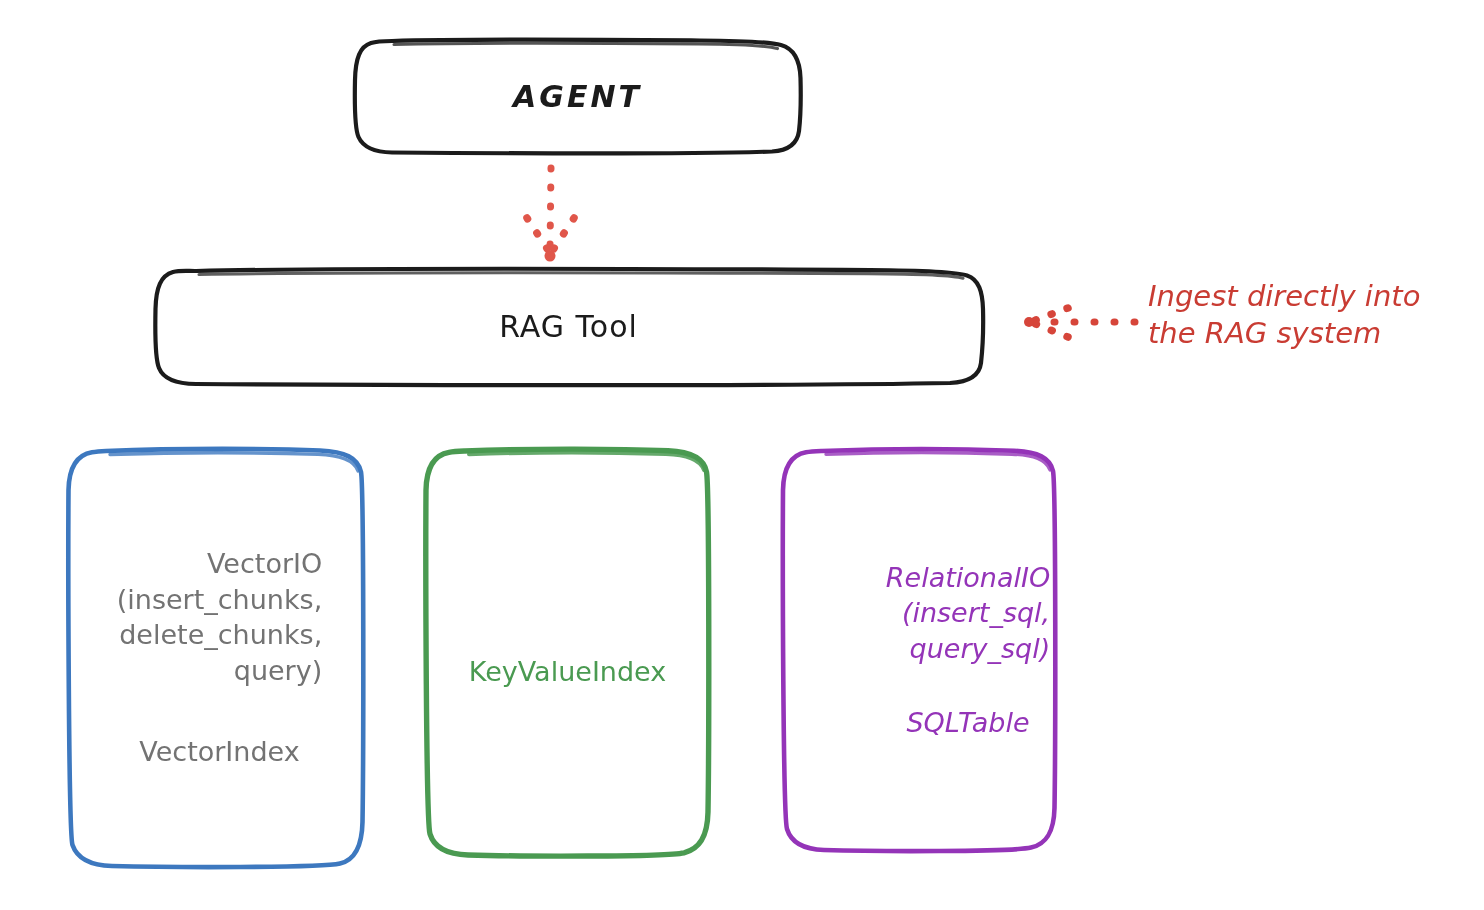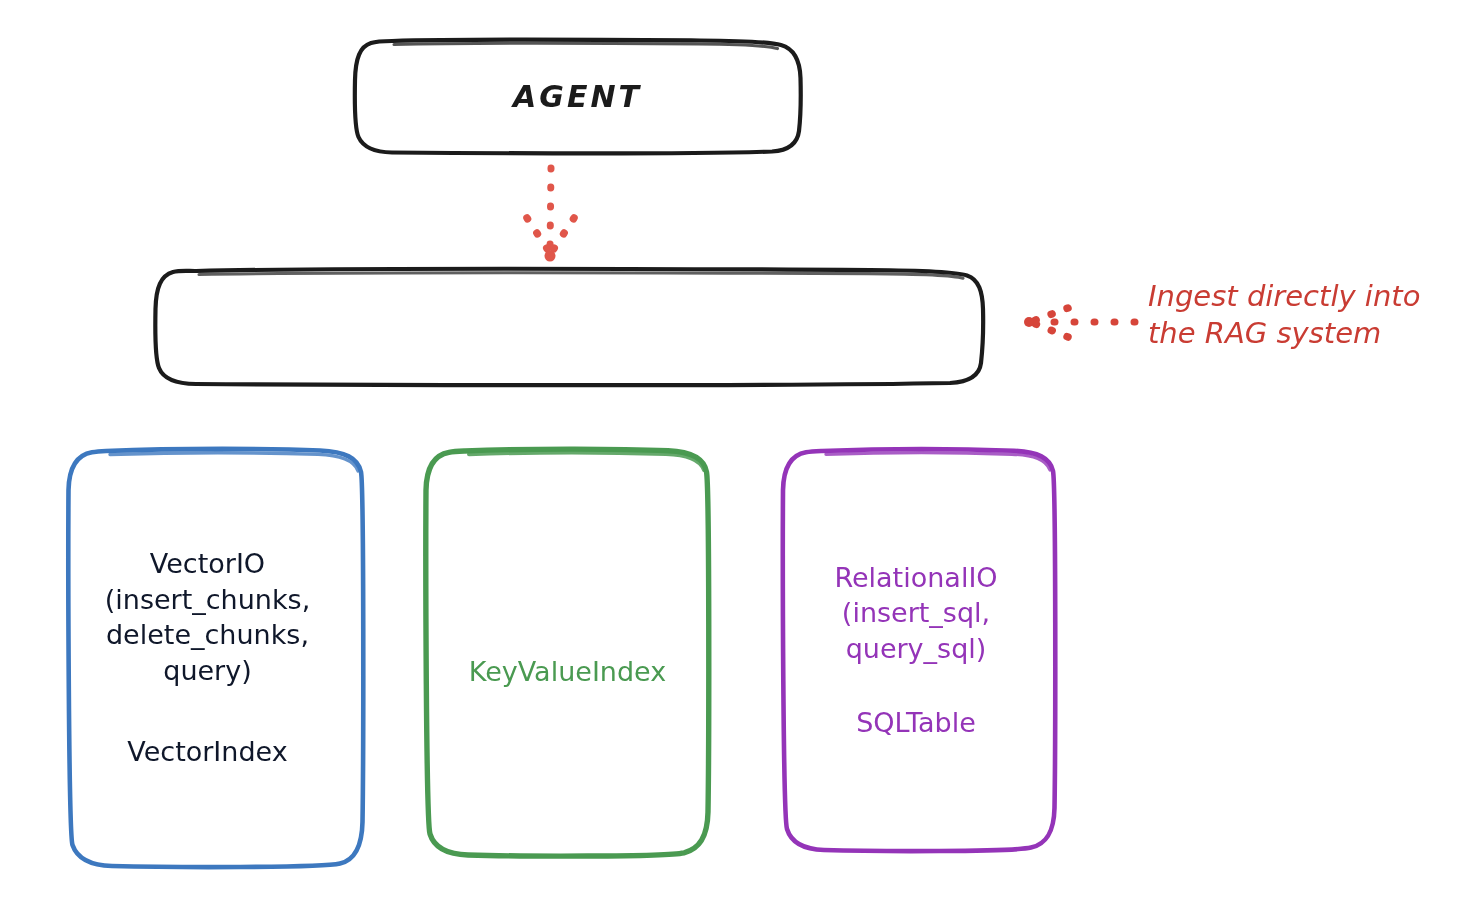--- a/index.html
+++ b/index.html
@@ -23,21 +23,21 @@
     top: 0;
     width: 1484px;
     height: 910px;
   }
   .node-label {
     position: absolute;
     display: flex;
     flex-direction: column;
     align-items: center;
     justify-content: center;
-    text-align: center;
+    text-align: right;
     font-family: "DejaVu Sans", sans-serif;
     pointer-events: none;
     white-space: pre-line;
   }
   .agent-label {
     left: 355px;
     top: 40px;
     width: 445px;
     height: 112px;
     color: #1b1b1b;
@@ -62,40 +62,41 @@
     line-height: 1.32;
   }
   .store-label .title-block {
     display: block;
   }
   .store-label .index-block {
     display: block;
     margin-top: 38px;
   }
   .vector-label {
-    left: 60px;
+    left: 72px;
     top: 450px;
     width: 295px;
     height: 416px;
-    color: #0f172a;
+    color: #737373;
     gap: 8px;
   }
   .keyvalue-label {
     left: 428px;
     top: 450px;
     width: 279px;
     height: 405px;
     color: #4a9a51;
   }
   .relational-label {
-    left: 780px;
+    left: 832px;
     top: 450px;
     width: 272px;
     height: 400px;
     color: #9434b8;
+    font-style: italic;
   }
   .annotation-text {
     position: absolute;
     left: 1148px;
     top: 278px;
     width: 330px;
     color: #c93c33;
     font-family: "DejaVu Sans", sans-serif;
     font-size: 29px;
     font-style: italic;
@@ -166,20 +167,21 @@
                C 1056 486, 1055.5 748, 1054.5 808 C 1054 831, 1047 844, 1031 847.6
                C 1012 852, 874 851.5, 824 850 C 804 849.4, 791 842, 787 829
                C 783 817, 782.5 560, 783 490 C 783.5 468, 790.5 455, 806 452.3
                C 811 451.4, 817 451.2, 822 451 Z" fill="#ffffff" stroke="#9434b8" stroke-width="4.6" stroke-linecap="round" stroke-linejoin="round"></path>
       <path d="M 826 454.3 C 892 452, 966 452.6, 1012 454.2 C 1034 455, 1046 459.4, 1050 470" fill="none" stroke="#9434b8" stroke-width="3.4" stroke-linecap="round" opacity="0.8"></path>
     </g>
   </svg>
 
   <div class="node-label agent-label">AGENT</div>
 
+  <div class="node-label ragtool-label">RAG Tool</div>
 
   <div class="node-label store-label vector-label">
     <span class="title-block">VectorIO
 (insert_chunks,
 delete_chunks,
 query)</span>
     <span class="index-block">VectorIndex</span>
   </div>
 
   <div class="node-label store-label keyvalue-label">

